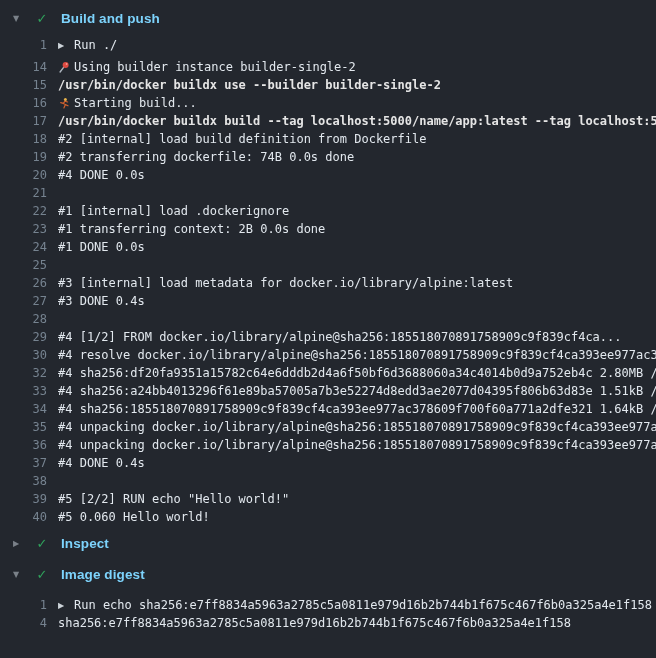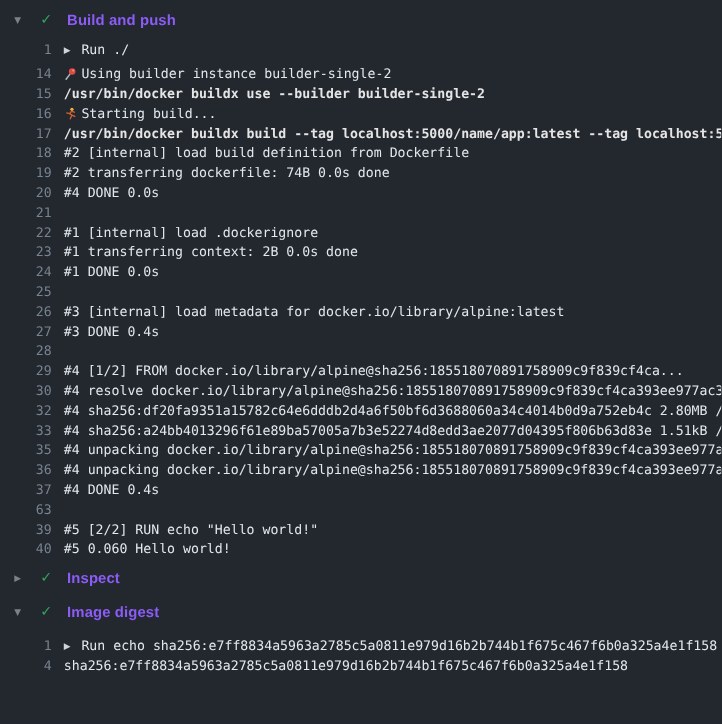--- a/index.html
+++ b/index.html
@@ -21,21 +21,21 @@
     width:13px;flex:0 0 13px;font-size:8px;color:#7a8189;
     font-family:"DejaVu Sans",sans-serif;text-align:left;
   }
   .check{
     color:#2fa35c;font-weight:bold;font-size:13px;margin-left:9px;
     font-family:"DejaVu Sans",sans-serif;width:14px;flex:0 0 14px;text-align:center;
   }
   .sec-title{
     margin-left:12px;
     font-family:"Liberation Sans","DejaVu Sans",sans-serif;
-    font-weight:bold;font-size:13.5px;color:#8b5cf6;
+    font-weight:bold;font-size:13.5px;color:#7dd3fc;
     letter-spacing:.1px;
     text-align:center;
   }
   .sec-body{display:block;}
   section.digest .sec-body{padding-top:8px;}
   .log-line{
     display:flex;height:18px;line-height:18px;
     white-space:pre;overflow:hidden;align-items:center;
   }
   .log-line.gap-after{margin-bottom:4px;}
@@ -183,41 +183,46 @@
     
     <span class="lt">#4 sha256:df20fa9351a15782c64e6dddb2d4a6f50bf6d3688060a34c4014b0d9a752eb4c 2.80MB /</span>
   </div>
 
   <div class="log-line">
     <span class="ln">33</span>
     
     <span class="lt">#4 sha256:a24bb4013296f61e89ba57005a7b3e52274d8edd3ae2077d04395f806b63d83e 1.51kB /</span>
   </div>
 
+  <div class="log-line">
+    <span class="ln">34</span>
+    
+    <span class="lt">#4 sha256:185518070891758909c9f839cf4ca393ee977ac378609f700f60a771a2dfe321 1.64kB /</span>
+  </div>
 
   <div class="log-line">
     <span class="ln">35</span>
     
     <span class="lt">#4 unpacking docker.io/library/alpine@sha256:185518070891758909c9f839cf4ca393ee977a</span>
   </div>
 
   <div class="log-line">
     <span class="ln">36</span>
     
     <span class="lt">#4 unpacking docker.io/library/alpine@sha256:185518070891758909c9f839cf4ca393ee977a</span>
   </div>
 
   <div class="log-line">
     <span class="ln">37</span>
     
     <span class="lt">#4 DONE 0.4s</span>
   </div>
 
   <div class="log-line">
-    <span class="ln">63</span>
+    <span class="ln">38</span>
     
     <span class="lt"></span>
   </div>
 
   <div class="log-line">
     <span class="ln">39</span>
     
     <span class="lt">#5 [2/2] RUN echo "Hello world!"</span>
   </div>
 

